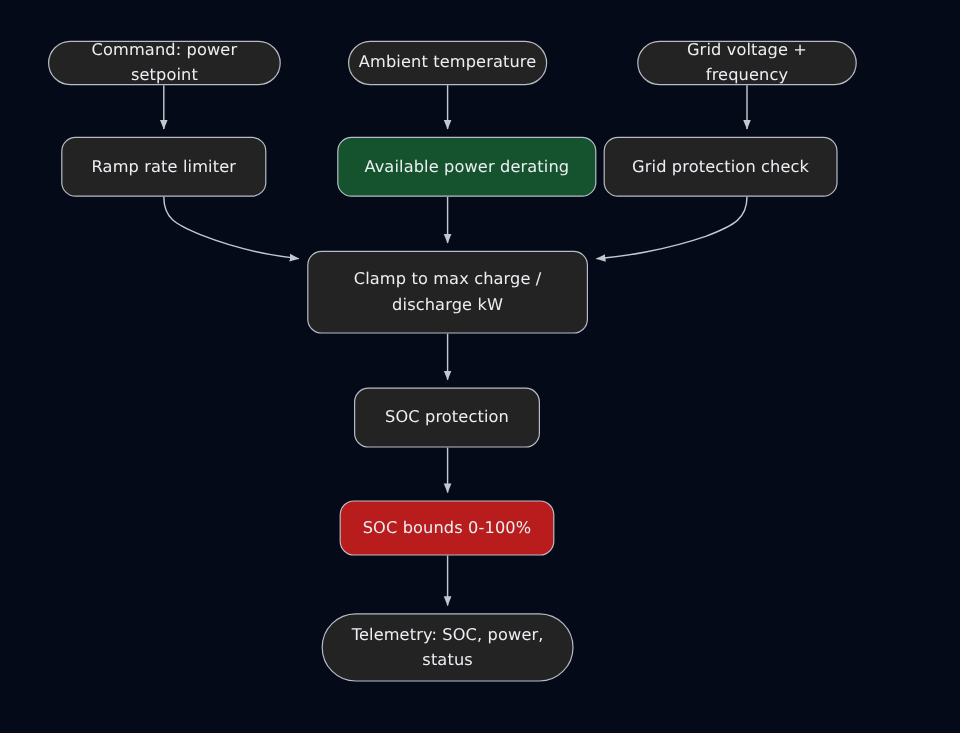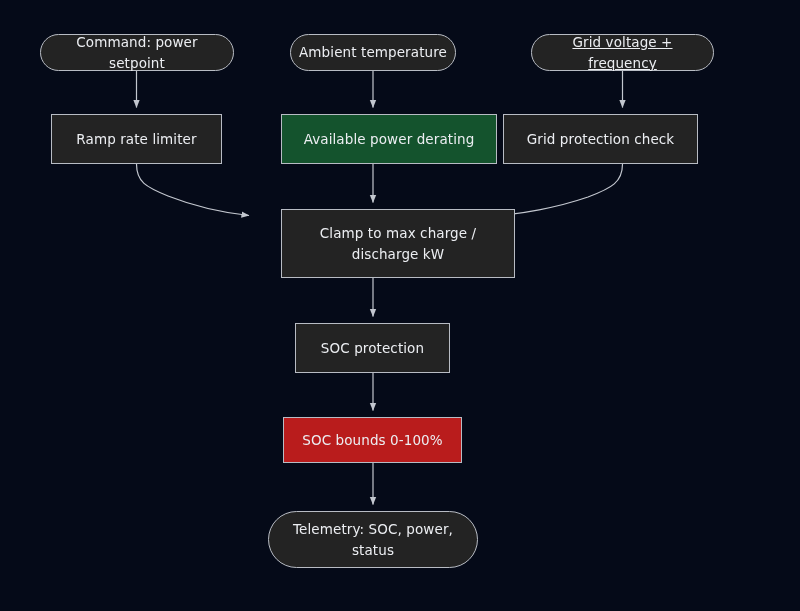--- a/index.html
+++ b/index.html
@@ -38,21 +38,21 @@
     align-items: center;
     justify-content: center;
     text-align: center;
     font-size: 13.5px;
     line-height: 1.5;
     letter-spacing: 0.1px;
     padding: 2px 6px;
     font-family: "DejaVu Sans", "Liberation Sans", sans-serif;
   }
   .node.rect {
-    border-radius: 0px;
+    border-radius: 12px;
   }
   .node.stadium {
     border-radius: 999px;
   }
   .node-label {
     display: block;
     white-space: pre-line;
   }
 </style>
 </head>
@@ -87,37 +87,37 @@
   </svg>
 
   <div class="node stadium" style="left: 40px; top: 34px; width: 194px; height: 37px; background: rgb(35, 35, 35); border-color: rgb(184, 188, 196); color: rgb(236, 238, 242); border-radius: 18.5px;">
     <span class="node-label">Command: power setpoint</span>
   </div>
 
   <div class="node stadium" style="left: 290px; top: 34px; width: 166px; height: 37px; background: rgb(35, 35, 35); border-color: rgb(184, 188, 196); color: rgb(236, 238, 242); border-radius: 18.5px;">
     <span class="node-label">Ambient temperature</span>
   </div>
 
-  <div class="node stadium" style="left: 531px; top: 34px; width: 183px; height: 37px; background: rgb(35, 35, 35); border-color: rgb(184, 188, 196); color: rgb(236, 238, 242); border-radius: 18.5px; text-decoration: underline;">
+  <div class="node stadium" style="left: 531px; top: 34px; width: 183px; height: 37px; background: rgb(35, 35, 35); border-color: rgb(184, 188, 196); color: rgb(236, 238, 242); border-radius: 18.5px;">
     <span class="node-label">Grid voltage + frequency</span>
   </div>
 
   <div class="node rect" style="left: 51px; top: 114px; width: 171px; height: 50px; background: rgb(35, 35, 35); border-color: rgb(184, 188, 196); color: rgb(236, 238, 242);">
     <span class="node-label">Ramp rate limiter</span>
   </div>
 
   <div class="node rect" style="left: 265px; top: 114px; width: 216px; height: 50px; background: #14532d; border-color: rgb(184, 188, 196); color: rgb(236, 238, 242); margin-left: 16px;">
     <span class="node-label">Available power derating</span>
   </div>
 
   <div class="node rect" style="left: 503px; top: 114px; width: 195px; height: 50px; background: rgb(35, 35, 35); border-color: rgb(184, 188, 196); color: rgb(236, 238, 242);">
     <span class="node-label">Grid protection check</span>
   </div>
 
-  <div class="node rect" style="left: 256px; top: 209px; width: 234px; height: 69px; background: rgb(35, 35, 35); border-color: rgb(184, 188, 196); color: rgb(236, 238, 242); margin-left: 25px;">
+  <div class="node rect" style="left: 256px; top: 209px; width: 234px; height: 69px; background: rgb(35, 35, 35); border-color: rgb(184, 188, 196); color: rgb(236, 238, 242);">
     <span class="node-label">Clamp to max charge /
 discharge kW</span>
   </div>
 
   <div class="node rect" style="left: 295px; top: 323px; width: 155px; height: 50px; background: rgb(35, 35, 35); border-color: rgb(184, 188, 196); color: rgb(236, 238, 242);">
     <span class="node-label">SOC protection</span>
   </div>
 
   <div class="node rect" style="left: 283px; top: 417px; width: 179px; height: 46px; background: #b91c1c; border-color: rgb(184, 188, 196); color: rgb(236, 238, 242);">
     <span class="node-label">SOC bounds 0-100%</span>

